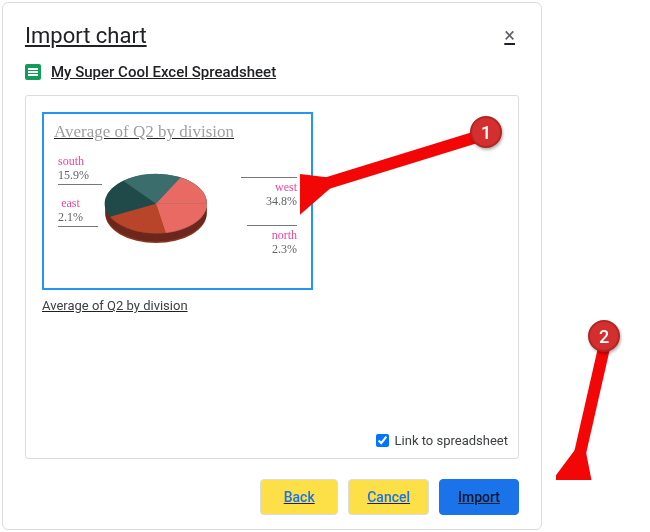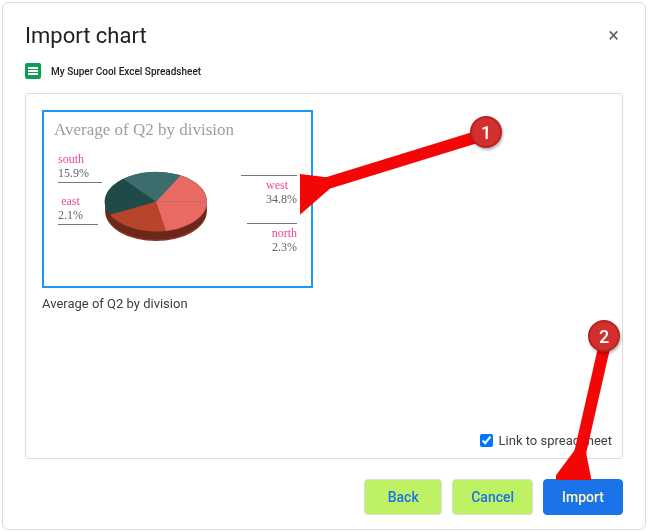--- a/index.html
+++ b/index.html
@@ -8,26 +8,27 @@
     width: 650px;
     height: 532px;
     font-family: "Google Sans", Roboto, Arial, sans-serif;
     color: #202124;
     background: #fff;
     position: relative;
   }
   .dialog {
     border: 1px solid #dadce0;
     border-radius: 6px;
-    width: 644px;
+    width: 540px;
     height: 528px;
     margin: 2px;
     padding: 18px 22px 14px 22px;
     display: flex;
     flex-direction: column;
+    text-decoration: underline;
   }
   .header {
     display: flex;
     justify-content: space-between;
     align-items: center;
     margin-bottom: 14px;
   }
   .title {
     font-size: 22px;
     font-weight: 400;
@@ -37,21 +38,21 @@
     font-size: 20px;
     color: #5f6368;
     cursor: pointer;
     padding: 4px;
     line-height: 1;
   }
   .file-row {
     display: flex;
     align-items: center;
     margin-bottom: 14px;
-    font-size: 10px;
+    font-size: 15px;
     font-weight: 500;
   }
   .file-icon {
     width: 16px;
     height: 16px;
     background: #0f9d58;
     margin-right: 10px;
     position: relative;
     border-radius: 2px;
   }
@@ -102,21 +103,21 @@
     line-height: 1.2;
   }
   .lbl .name { color: #ec4899; font-weight: 500; display: block; }
   .lbl-line {
     height: 0;
     border-top: 1px solid #777;
     position: absolute;
   }
   .lbl-south { left: 4px; top: 6px; text-align: left; }
   .lbl-east  { left: 4px; top: 48px; text-align: center; }
-  .lbl-west  { right: 4px; top: 32px; text-align: left; }
+  .lbl-west  { right: 4px; top: 32px; text-align: right; }
   .lbl-north { right: 4px; top: 80px; text-align: right; }
   .caption {
     font-size: 13px;
     color: #3c4043;
     margin-top: 8px;
   }
   .link-row {
     position: absolute;
     right: 10px;
     bottom: 8px;
@@ -130,32 +131,32 @@
     display: flex;
     justify-content: flex-end;
     gap: 10px;
     padding-top: 8px;
   }
   .btn {
     height: 36px;
     min-width: 78px;
     border: 1px solid #dadce0;
     border-radius: 4px;
-    background: #bef264;
+    background: #fde047;
     color: #1a73e8;
     font-size: 14px;
     font-weight: 500;
     font-family: inherit;
     cursor: pointer;
     padding: 0 18px;
   }
   .btn.primary {
     background: #1a73e8;
     border-color: #1a73e8;
-    color: #fef9c3;
+    color: #0f172a;
   }
   
   .badge {
     position: absolute;
     width: 32px; height: 32px;
     border-radius: 50%;
     background: #d32f2f;
     border: 2px solid #b52323;
     color: #fff;
     font-size: 18px;

